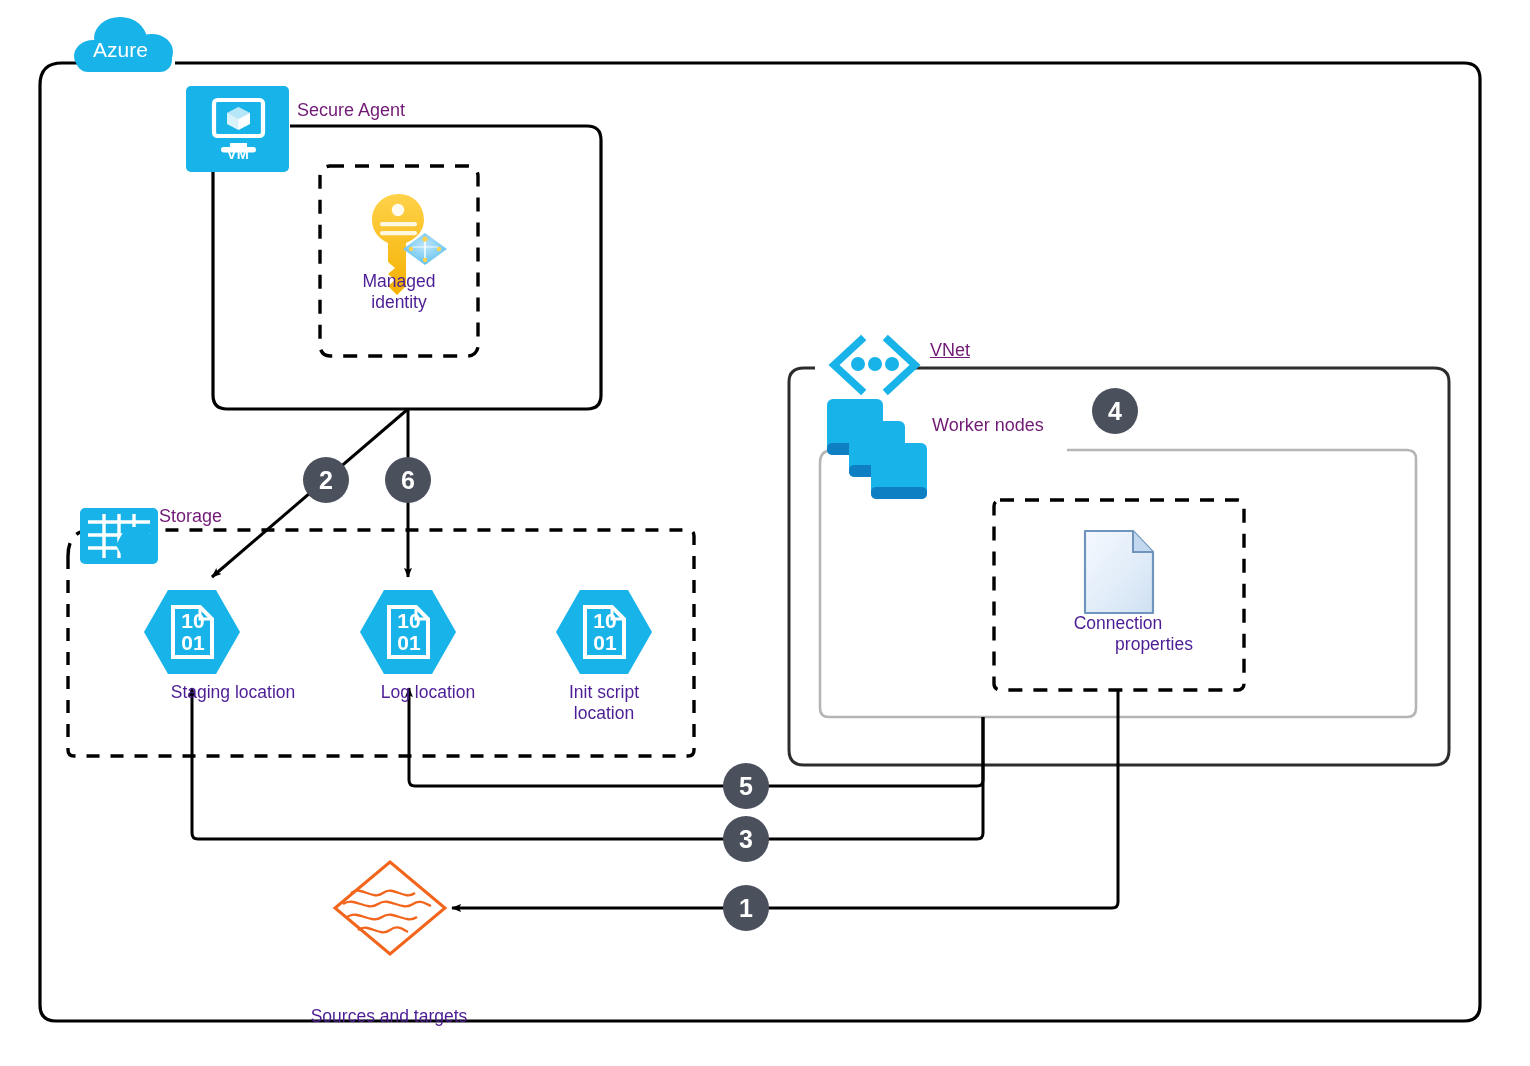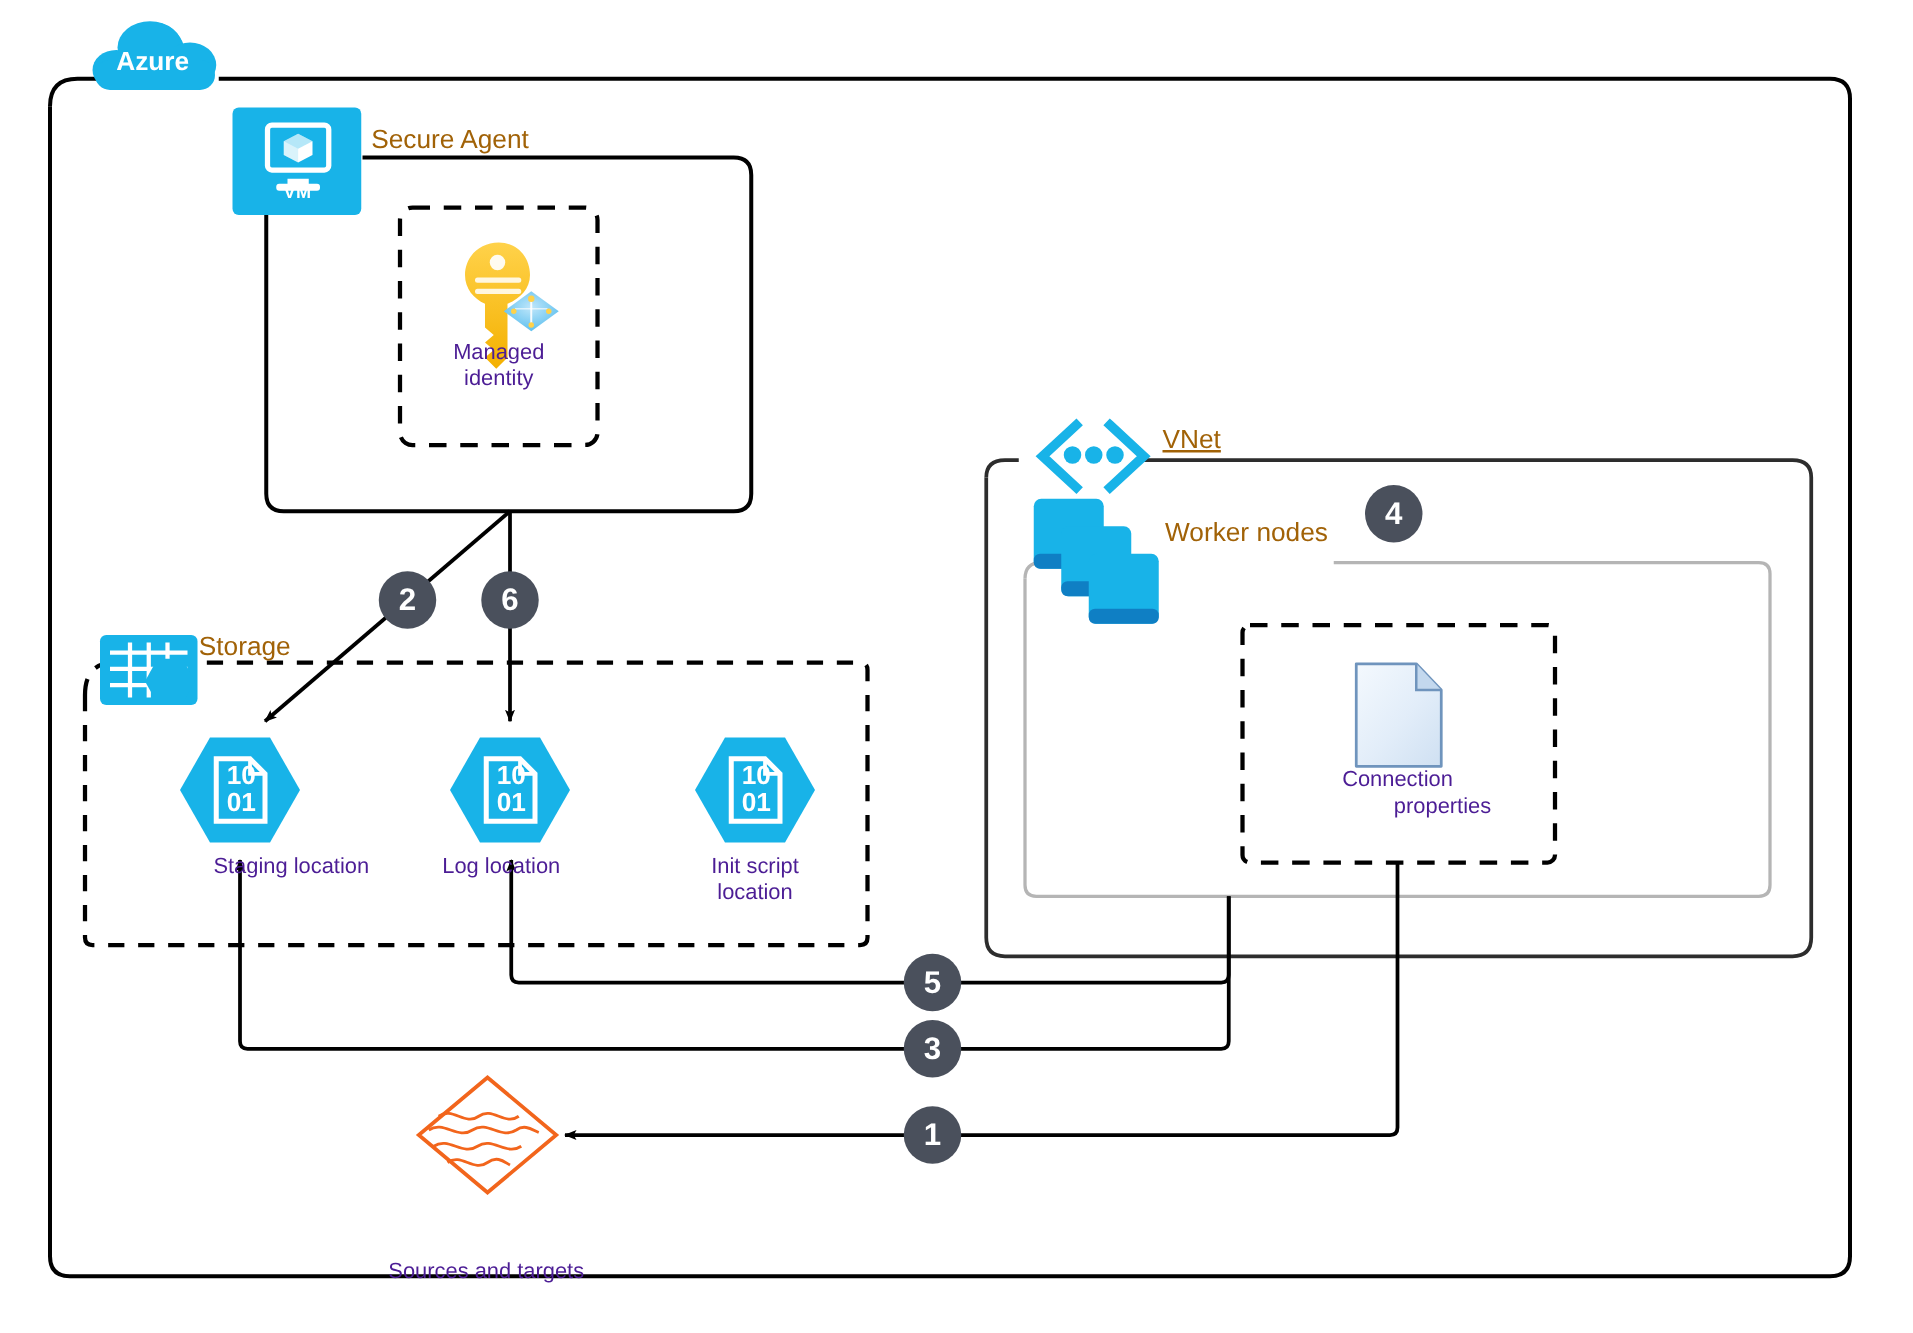--- a/index.html
+++ b/index.html
@@ -30,22 +30,22 @@
     font-family: "Liberation Sans", sans-serif;
     color: #1a1a1a;
     white-space: pre;
     line-height: 1.18;
   }
   .lbl-center {
     text-align: left;
     transform: translateX(-50%);
   }
   .group-title {
-    font-size: 21px;
-    color: #a16207;
+    font-size: 18px;
+    color: #701a75;
   }
   .node-caption {
     font-size: 17.5px;
     color: #4c1d95;
   }
   .cloud-text {
     font-size: 21px;
     color: #ffffff;
     font-family: "Liberation Sans", sans-serif;
   }
@@ -223,38 +223,38 @@
 
     <g>
       <path d="M 390 862 L 445 908 L 390 954 L 335 908 Z" fill="none" stroke="#f2651c" stroke-width="3.0" stroke-linejoin="miter"></path>
       <path d="M 351 893 C 362 885 372 901 383 893 C 394 885 404 901 415 893" fill="none" stroke="#f2651c" stroke-width="2.3"></path>
       <path d="M 343 904 C 355 896 366 912 378 904 C 390 896 401 912 413 904 C 420 899 426 904 431 906" fill="none" stroke="#f2651c" stroke-width="2.3"></path>
       <path d="M 347 917 C 359 909 370 925 382 917 C 394 909 405 925 417 917" fill="none" stroke="#f2651c" stroke-width="2.3"></path>
       <path d="M 358 930 C 369 922 379 938 390 930 C 398 924 404 930 408 932" fill="none" stroke="#f2651c" stroke-width="2.3"></path>
     </g>
   </svg>
 
-  <div class="lbl cloud-text" style="left:93px; top:38px;font-weight:bold;">Azure</div>
+  <div class="lbl cloud-text" style="left:93px; top:38px;">Azure</div>
 
   <div class="lbl vm-text lbl-center" style="left:238px; top:146px;">VM</div>
 
   <div class="lbl group-title" style="left:297px; top:100px;">Secure Agent</div>
 
   <div class="lbl group-title" style="left:159px; top:506px;">Storage</div>
 
   <div class="lbl group-title" style="left:930px; top:340px;text-decoration:underline;">VNet</div>
 
   <div class="lbl group-title" style="left:932px; top:415px;">Worker nodes</div>
 
   <div class="lbl node-caption lbl-center" style="left:399px; top:271px;">Managed</div>
   <div class="lbl node-caption lbl-center" style="left:399px; top:292px;">identity</div>
 
   <div class="lbl node-caption lbl-center" style="left:193px; top:682px;margin-left:40px;">Staging location</div>
 
-  <div class="lbl node-caption lbl-center" style="left:401px; top:682px;">Log location</div>
+  <div class="lbl node-caption lbl-center" style="left:428px; top:682px;">Log location</div>
 
   <div class="lbl node-caption lbl-center" style="left:604px; top:682px;">Init script</div>
   <div class="lbl node-caption lbl-center" style="left:604px; top:703px;">location</div>
 
   <div class="lbl node-caption lbl-center" style="left:1118px; top:613px;">Connection</div>
   <div class="lbl node-caption lbl-center" style="left:1118px; top:634px;margin-left:36px;">properties</div>
 
   <div class="lbl node-caption lbl-center" style="left:389px; top:978px;margin-top:28px;">Sources and targets</div>
 
   <div class="lbl lbl-center" style="left:193px; top:609px; font-size:21px; font-weight:bold; color:#ffffff;">10</div>

